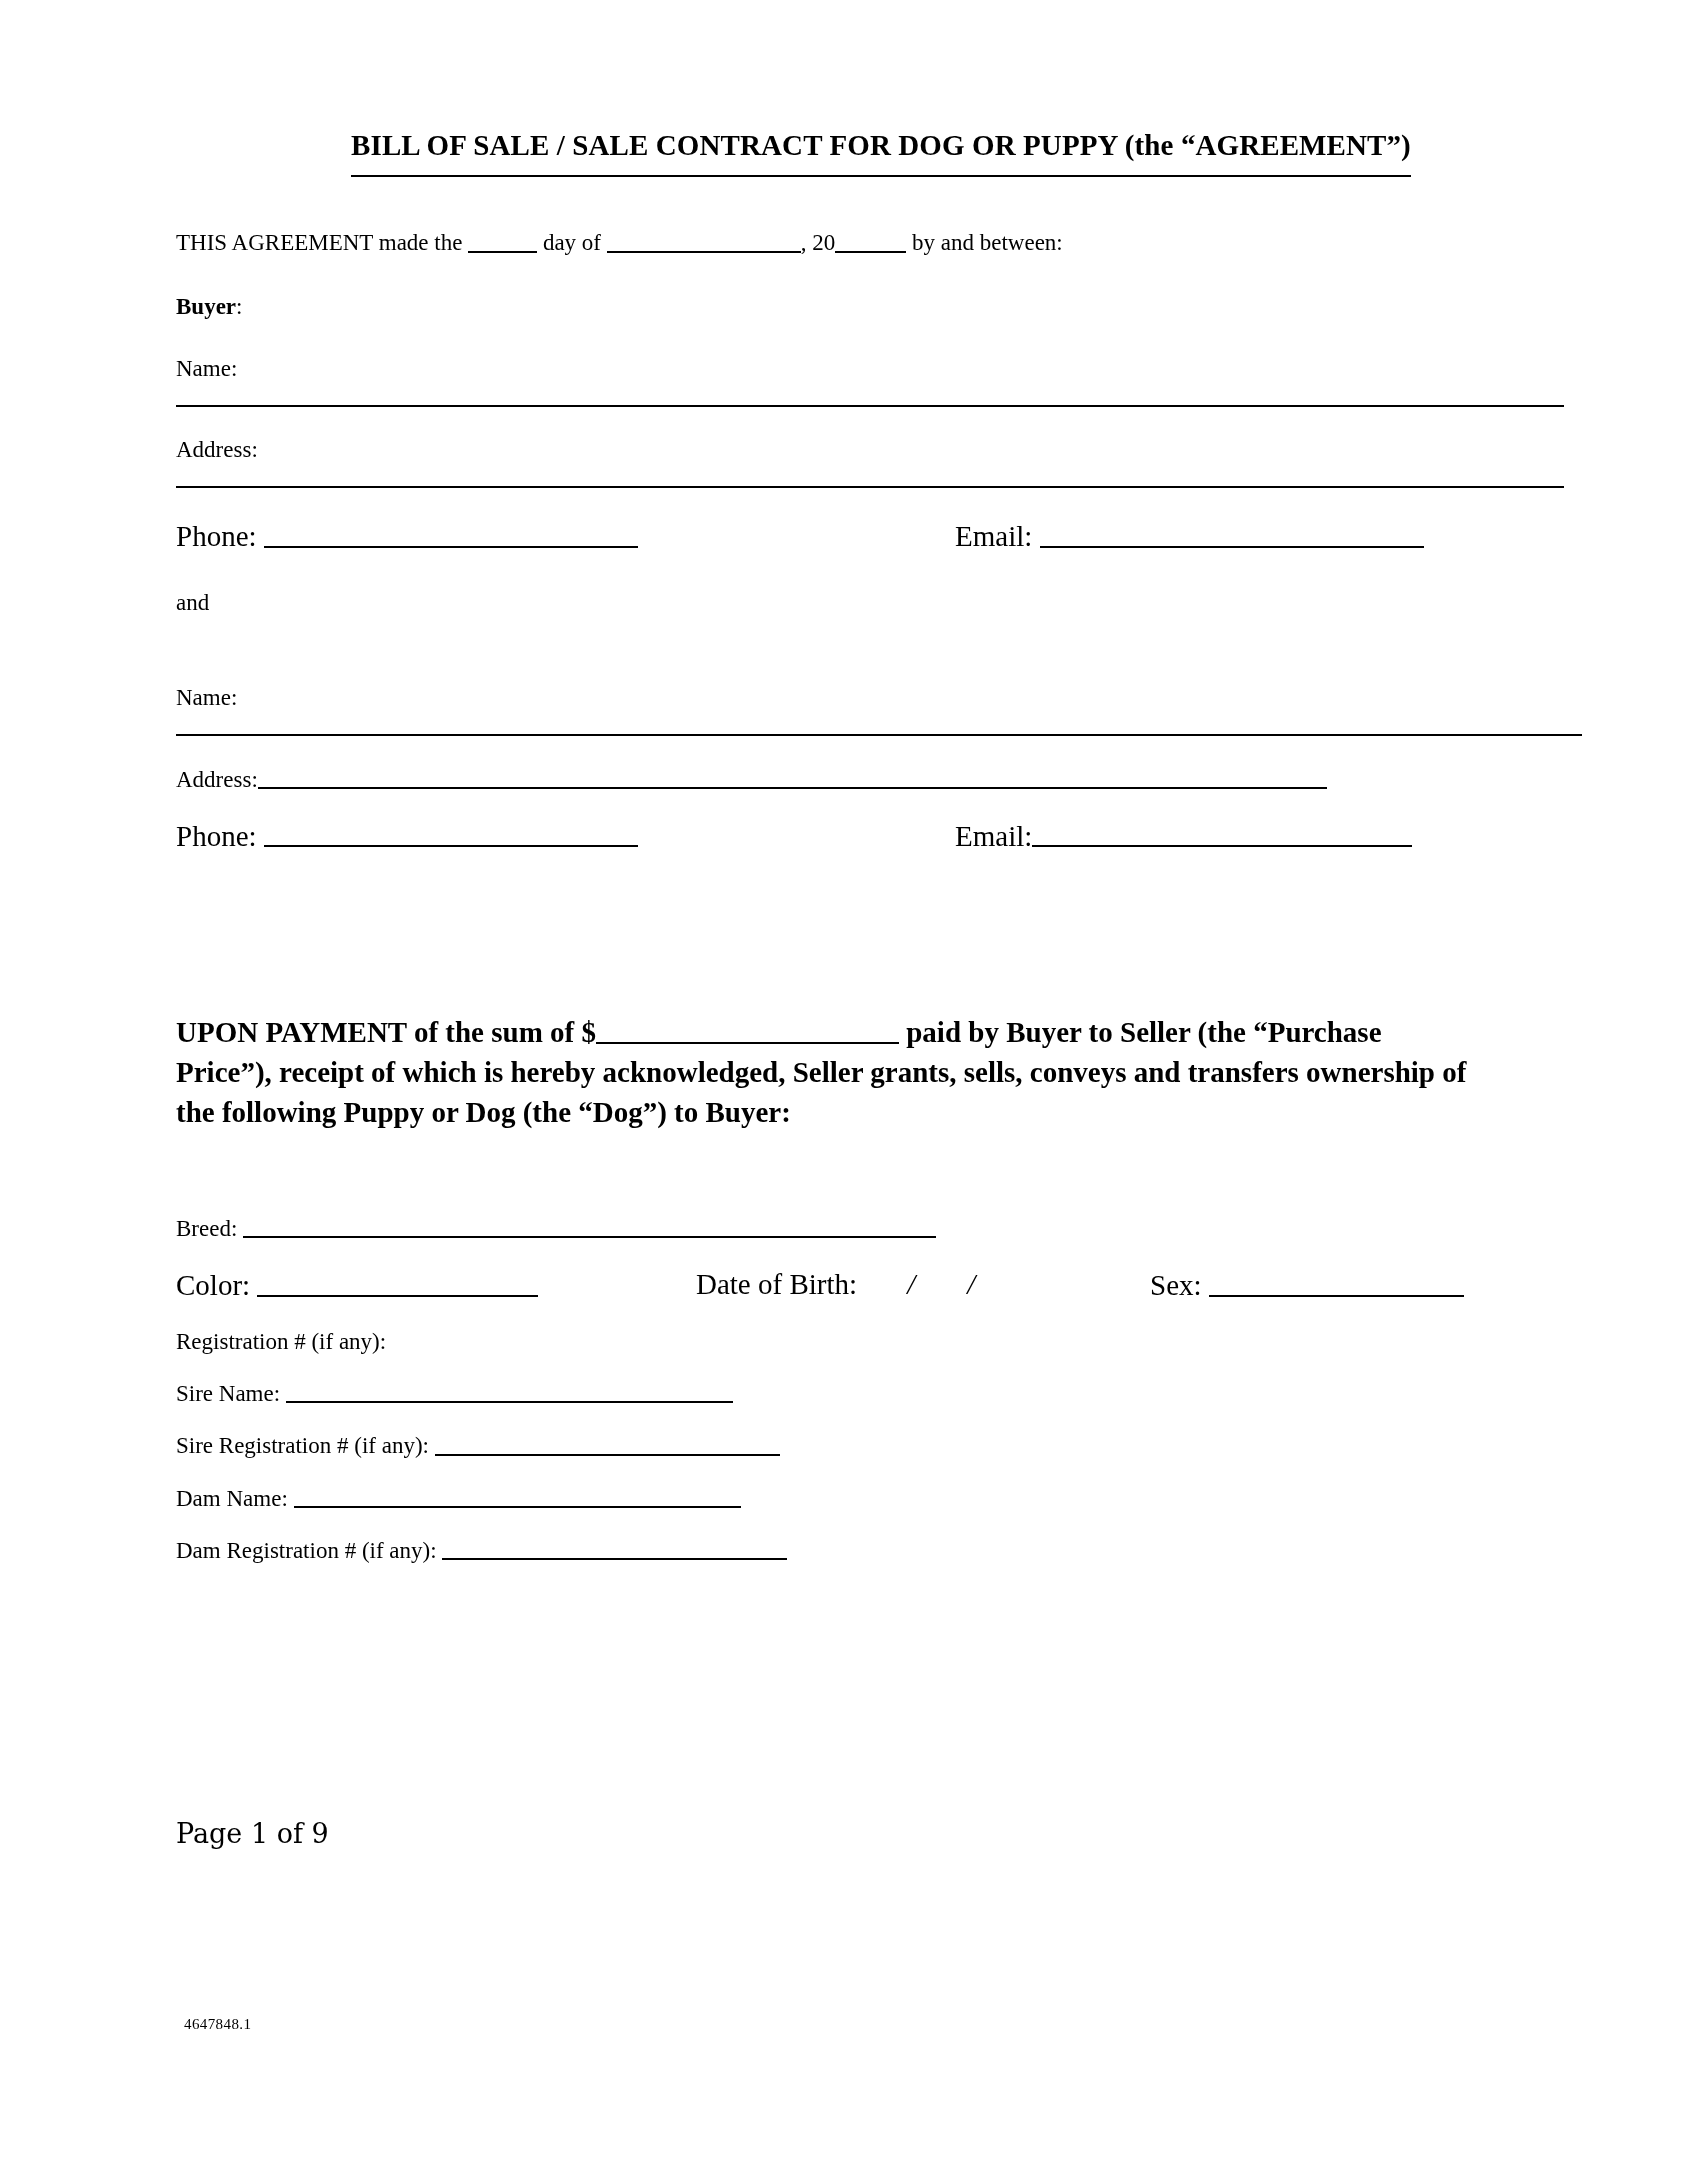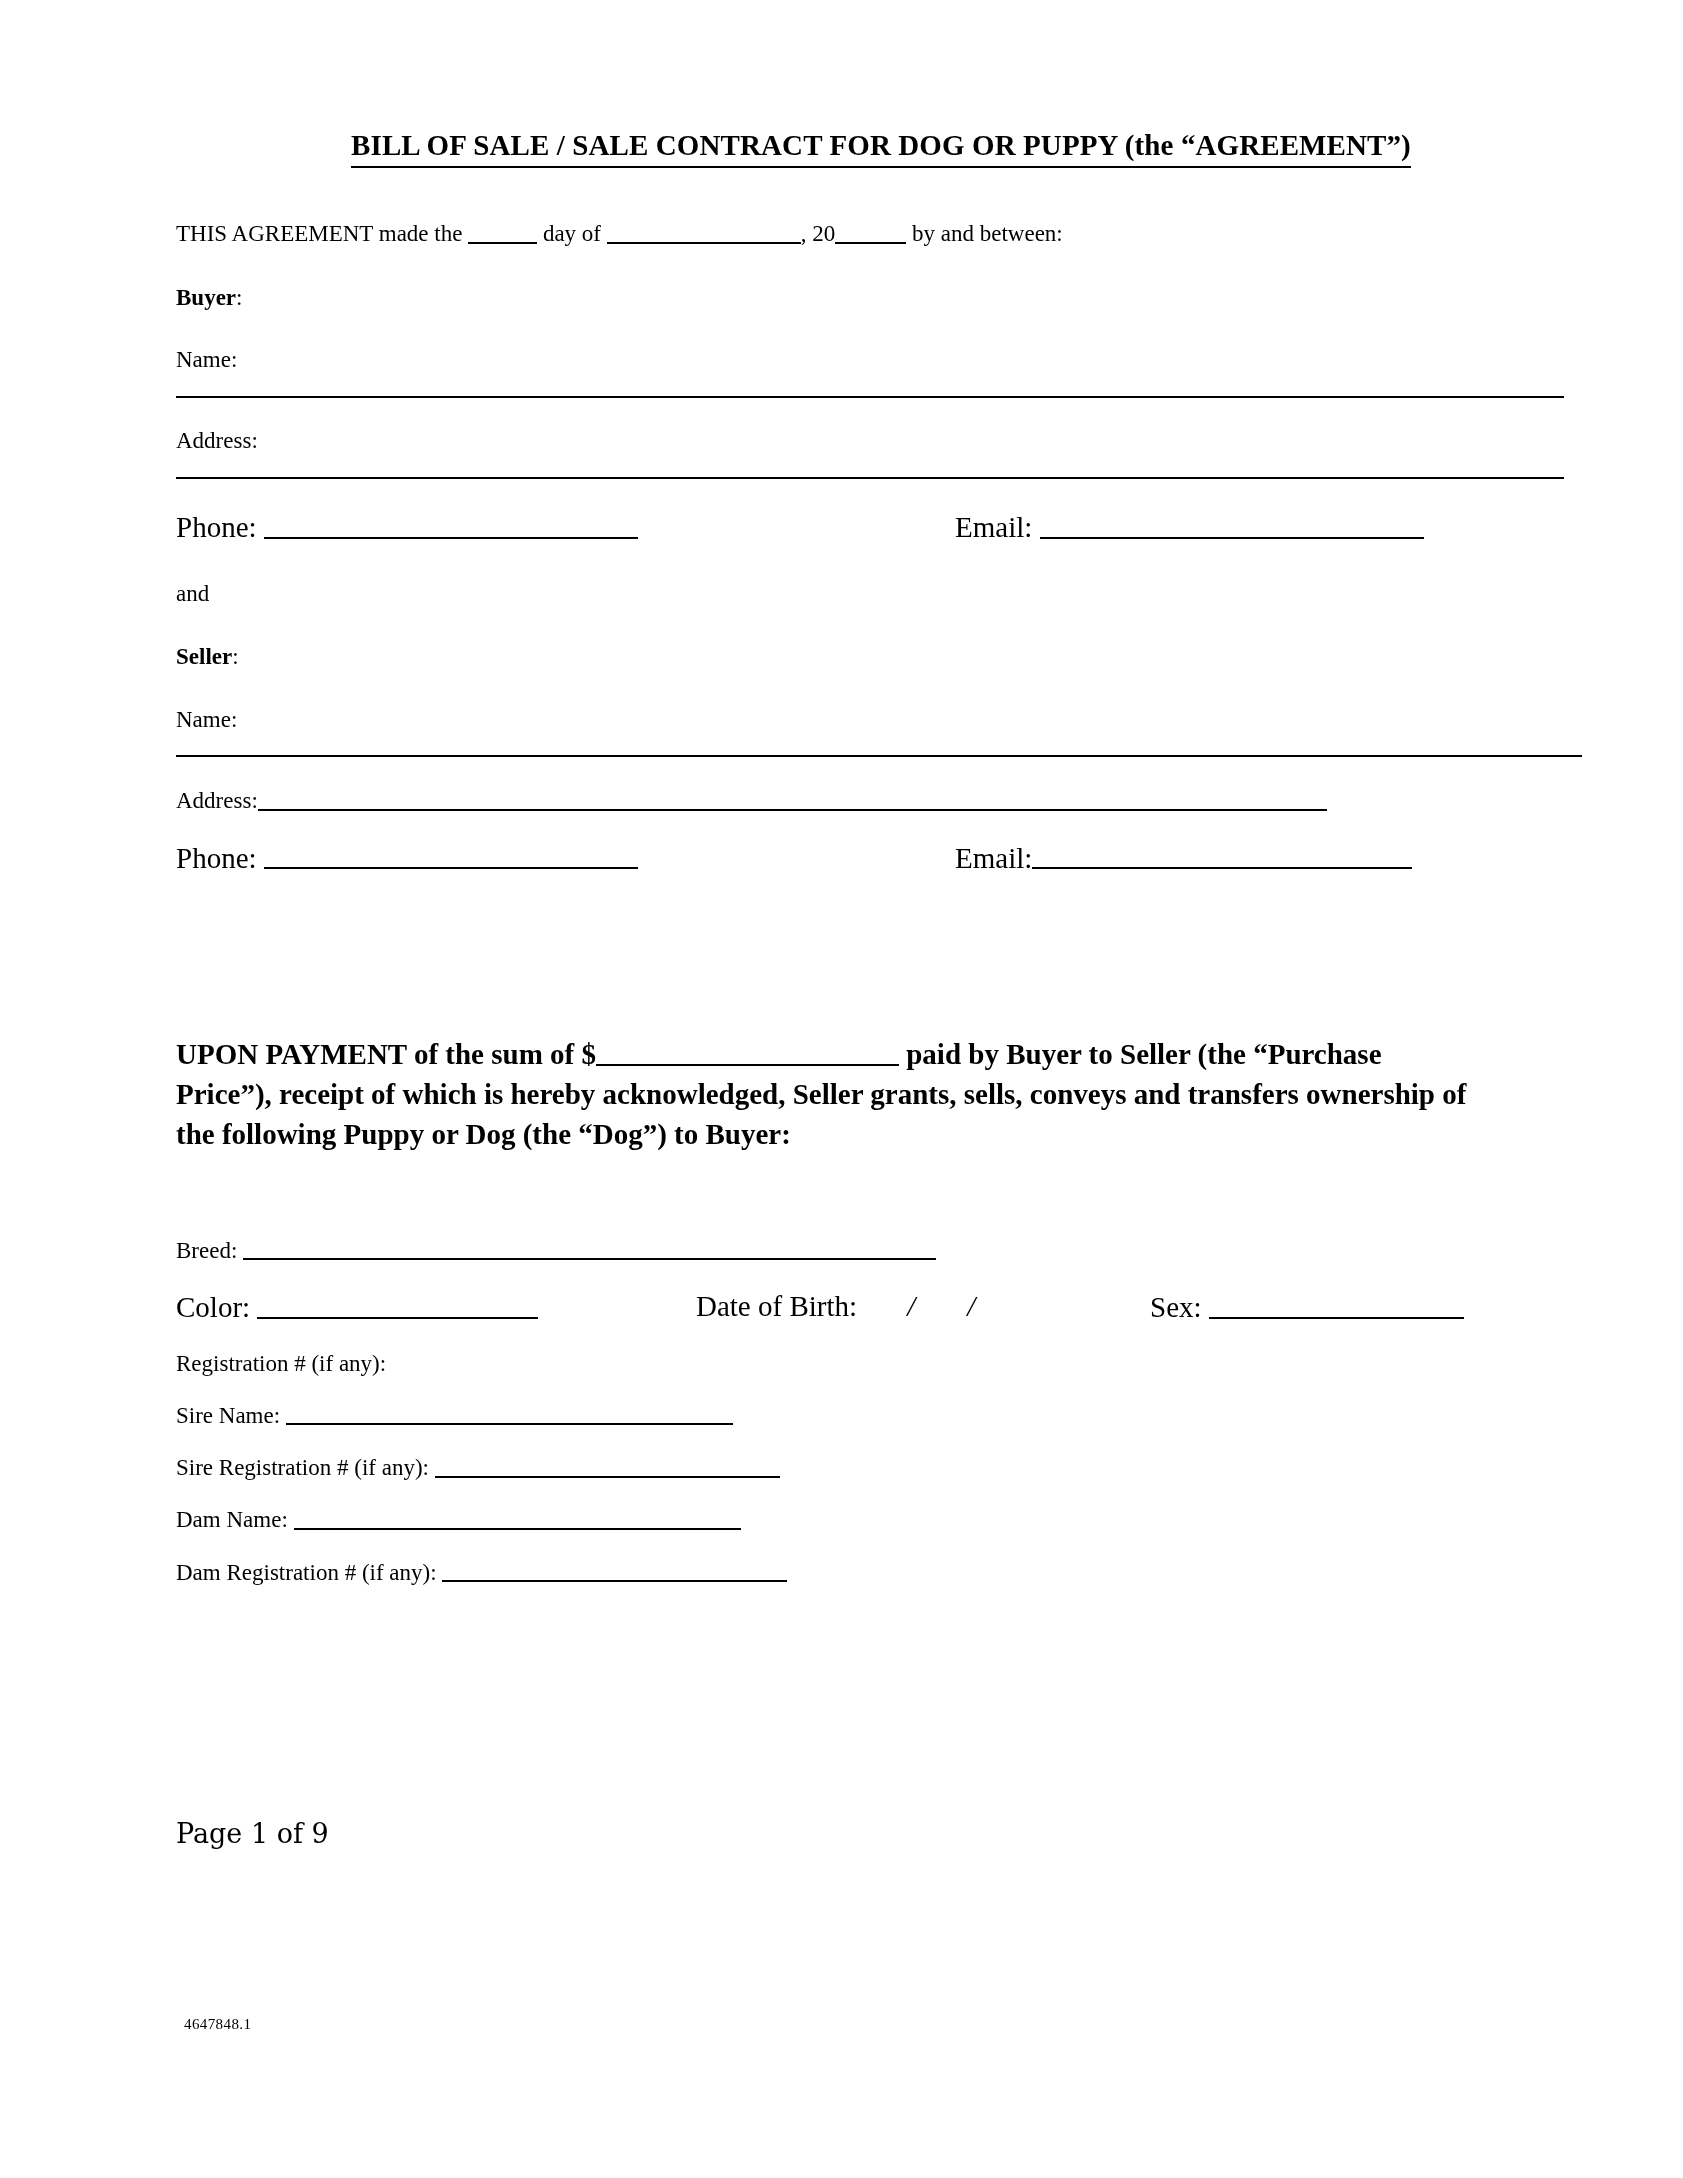--- a/index.html
+++ b/index.html
@@ -33,21 +33,21 @@
     font-size: 29px;
     font-weight: bold;
     letter-spacing: 0.1px;
     margin: 0;
     padding-top: 127px;
     line-height: 1.25;
   }
   .doc-title .tt {
     display: inline-block;
     border-bottom: 2.5px solid #000;
-    padding-bottom: 3px;
+    padding-bottom: 12px;
   }
 
   
   .row {
     font-size: 23px;
     line-height: 1.34;
     margin: 0;
     white-space: pre-wrap;
   }
   .gap-md { height: 32px; }
@@ -190,21 +190,20 @@
       <span class="col-left"><span>Phone: </span><span class="blank b-phone"></span></span>
       <span class="col-right"><span>Email: </span><span class="blank b-email"></span></span>
     </div>
 
     <div class="gap-md"></div>
 
     <p class="row">and</p>
 
     <div class="gap-md"></div>
 
-    <p class="row"><span class="bold">Seller</span><span>:</span></p>
 
     <div class="gap-md"></div>
 
     <p class="row">Name:</p>
     <div class="rule-wrap">
         <div class="rule rule-seller-name"></div>
       </div>
 
     <div class="gap-sm"></div>
 

